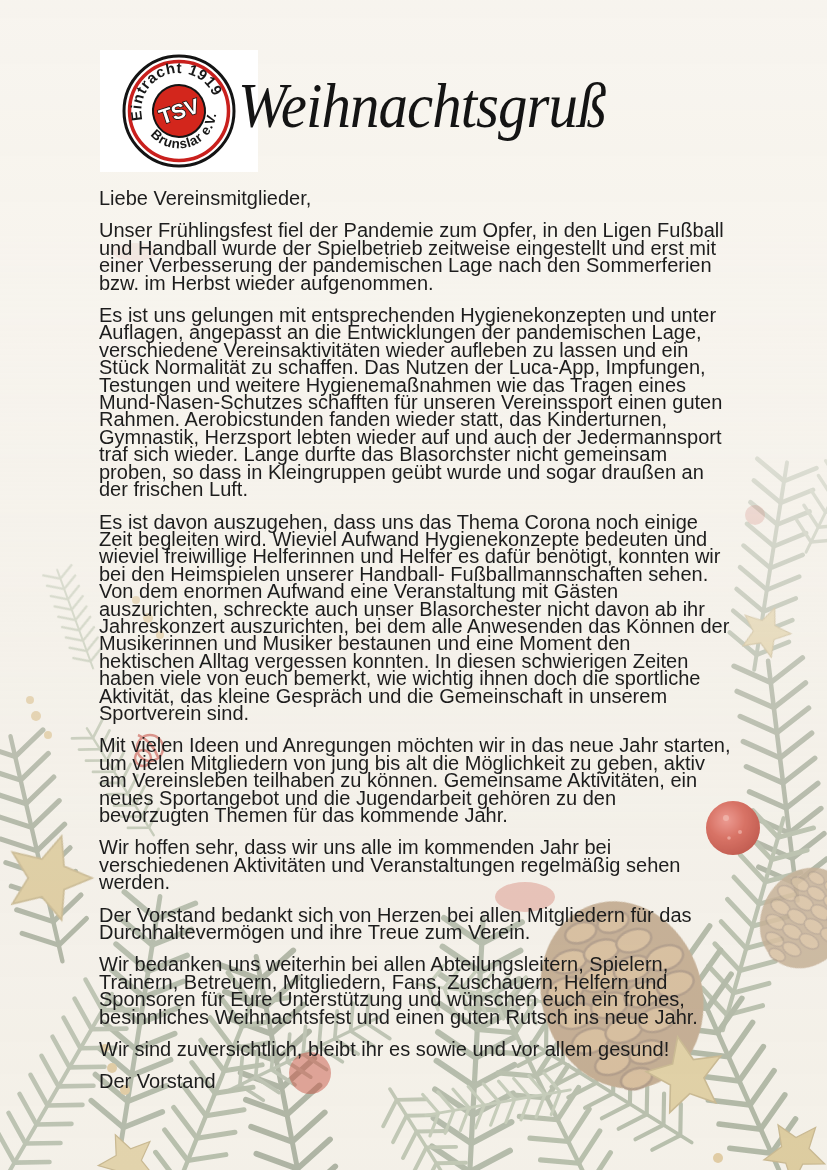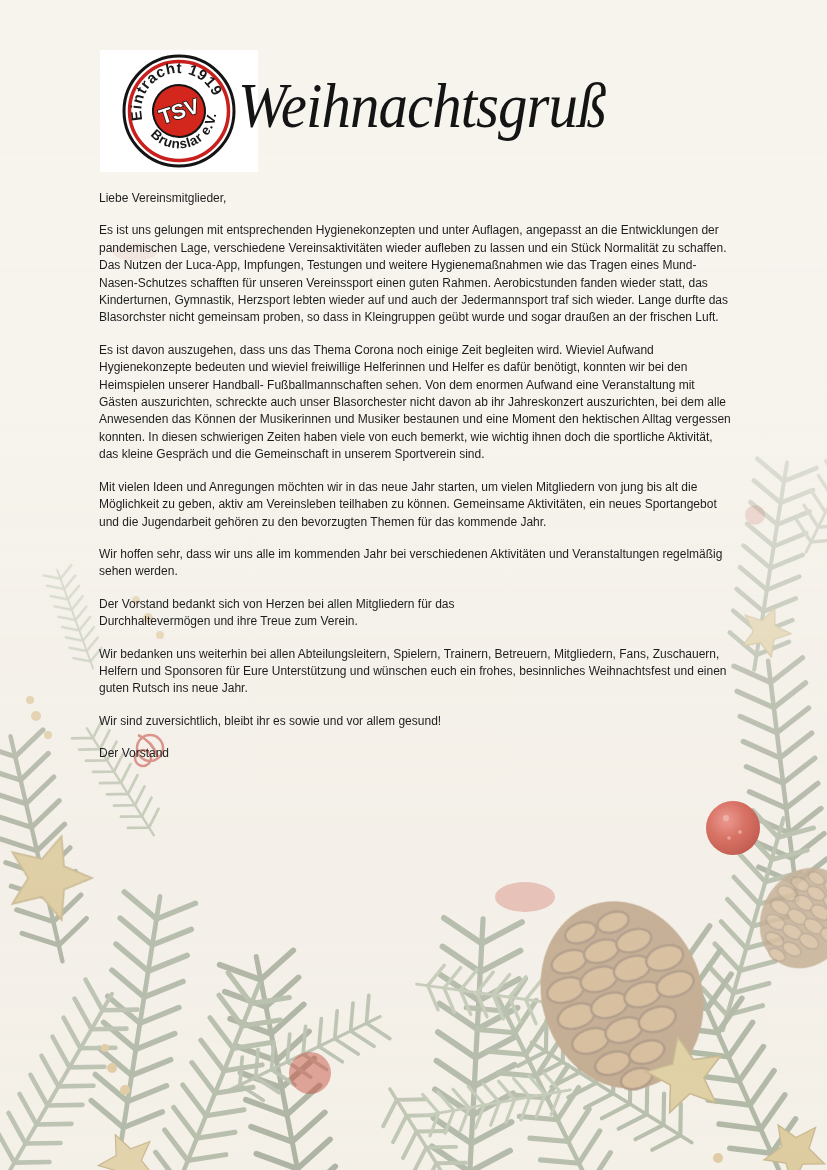--- a/index.html
+++ b/index.html
@@ -22,21 +22,21 @@
     position:absolute;left:238px;top:74px;margin:0;
     font-family:"Liberation Serif",serif;
     font-style:italic;font-weight:normal;
     font-size:64px;line-height:1;
     letter-spacing:-1px;color:#141414;
     transform:scaleX(0.92);transform-origin:left center;
     white-space:nowrap;
   }
   .letter{
     position:absolute;left:99px;top:190px;width:632px;
-    font-size:12px;line-height:17.4px;color:#1d1d1d;
+    font-size:20px;line-height:17.4px;color:#1d1d1d;
   }
   .para{margin:0 0 15px 0;white-space:pre-line;}
   .signature{margin-bottom:16px;}
 </style>
 </head>
 <body>
 
 <div class="page">
 
   <svg class="bg" width="827" height="1170" viewBox="0 0 827 1170" aria-hidden="true">
@@ -186,20 +186,21 @@
           <text class="logo-center-text" font-size="21" y="7.5" text-anchor="middle">TSV</text>
         </g>
       </g>
     </svg>
   </div>
 
   <h1 class="title">Weihnachtsgruß</h1>
 
   <main class="letter">
     <p class="para">Liebe Vereinsmitglieder,</p>
+    <p class="para">Unser Frühlingsfest fiel der Pandemie zum Opfer, in den Ligen Fußball und Handball wurde der Spielbetrieb zeitweise eingestellt und erst mit einer Verbesserung der pandemischen Lage nach den Sommerferien bzw. im Herbst wieder aufgenommen.</p>
     <p class="para">Es ist uns gelungen mit entsprechenden Hygienekonzepten und unter Auflagen, angepasst an die Entwicklungen der pandemischen Lage, verschiedene Vereinsaktivitäten wieder aufleben zu lassen und ein Stück Normalität zu schaffen. Das Nutzen der Luca-App, Impfungen, Testungen und weitere Hygienemaßnahmen wie das Tragen eines Mund-Nasen-Schutzes schafften für unseren Vereinssport einen guten Rahmen. Aerobicstunden fanden wieder statt, das Kinderturnen, Gymnastik, Herzsport lebten wieder auf und auch der Jedermannsport traf sich wieder. Lange durfte das Blasorchster nicht gemeinsam proben, so dass in Kleingruppen geübt wurde und sogar draußen an der frischen Luft.</p>
     <p class="para">Es ist davon auszugehen, dass uns das Thema Corona noch einige Zeit begleiten wird. Wieviel Aufwand Hygienekonzepte bedeuten und wieviel freiwillige Helferinnen und Helfer es dafür benötigt, konnten wir bei den Heimspielen unserer Handball- Fußballmannschaften sehen. Von dem enormen Aufwand eine Veranstaltung mit Gästen auszurichten, schreckte auch unser Blasorchester nicht davon ab ihr Jahreskonzert auszurichten, bei dem alle Anwesenden das Können der Musikerinnen und Musiker bestaunen und eine Moment den hektischen Alltag vergessen konnten. In diesen schwierigen Zeiten haben viele von euch bemerkt, wie wichtig ihnen doch die sportliche Aktivität, das kleine Gespräch und die Gemeinschaft in unserem Sportverein sind.</p>
     <p class="para">Mit vielen Ideen und Anregungen möchten wir in das neue Jahr starten, um vielen Mitgliedern von jung bis alt die Möglichkeit zu geben, aktiv am Vereinsleben teilhaben zu können. Gemeinsame Aktivitäten, ein neues Sportangebot und die Jugendarbeit gehören zu den bevorzugten Themen für das kommende Jahr.</p>
     <p class="para">Wir hoffen sehr, dass wir uns alle im kommenden Jahr bei verschiedenen Aktivitäten und Veranstaltungen regelmäßig sehen werden.</p>
     <p class="para">Der Vorstand bedankt sich von Herzen bei allen Mitgliedern für das
 Durchhaltevermögen und ihre Treue zum Verein.</p>
     <p class="para">Wir bedanken uns weiterhin bei allen Abteilungsleitern, Spielern, Trainern, Betreuern, Mitgliedern, Fans, Zuschauern, Helfern und Sponsoren für Eure Unterstützung und wünschen euch ein frohes, besinnliches Weihnachtsfest und einen guten Rutsch ins neue Jahr.</p>
     <p class="para">Wir sind zuversichtlich, bleibt ihr es sowie und vor allem gesund!</p>
     <p class="para signature">Der Vorstand</p>
   </main>

